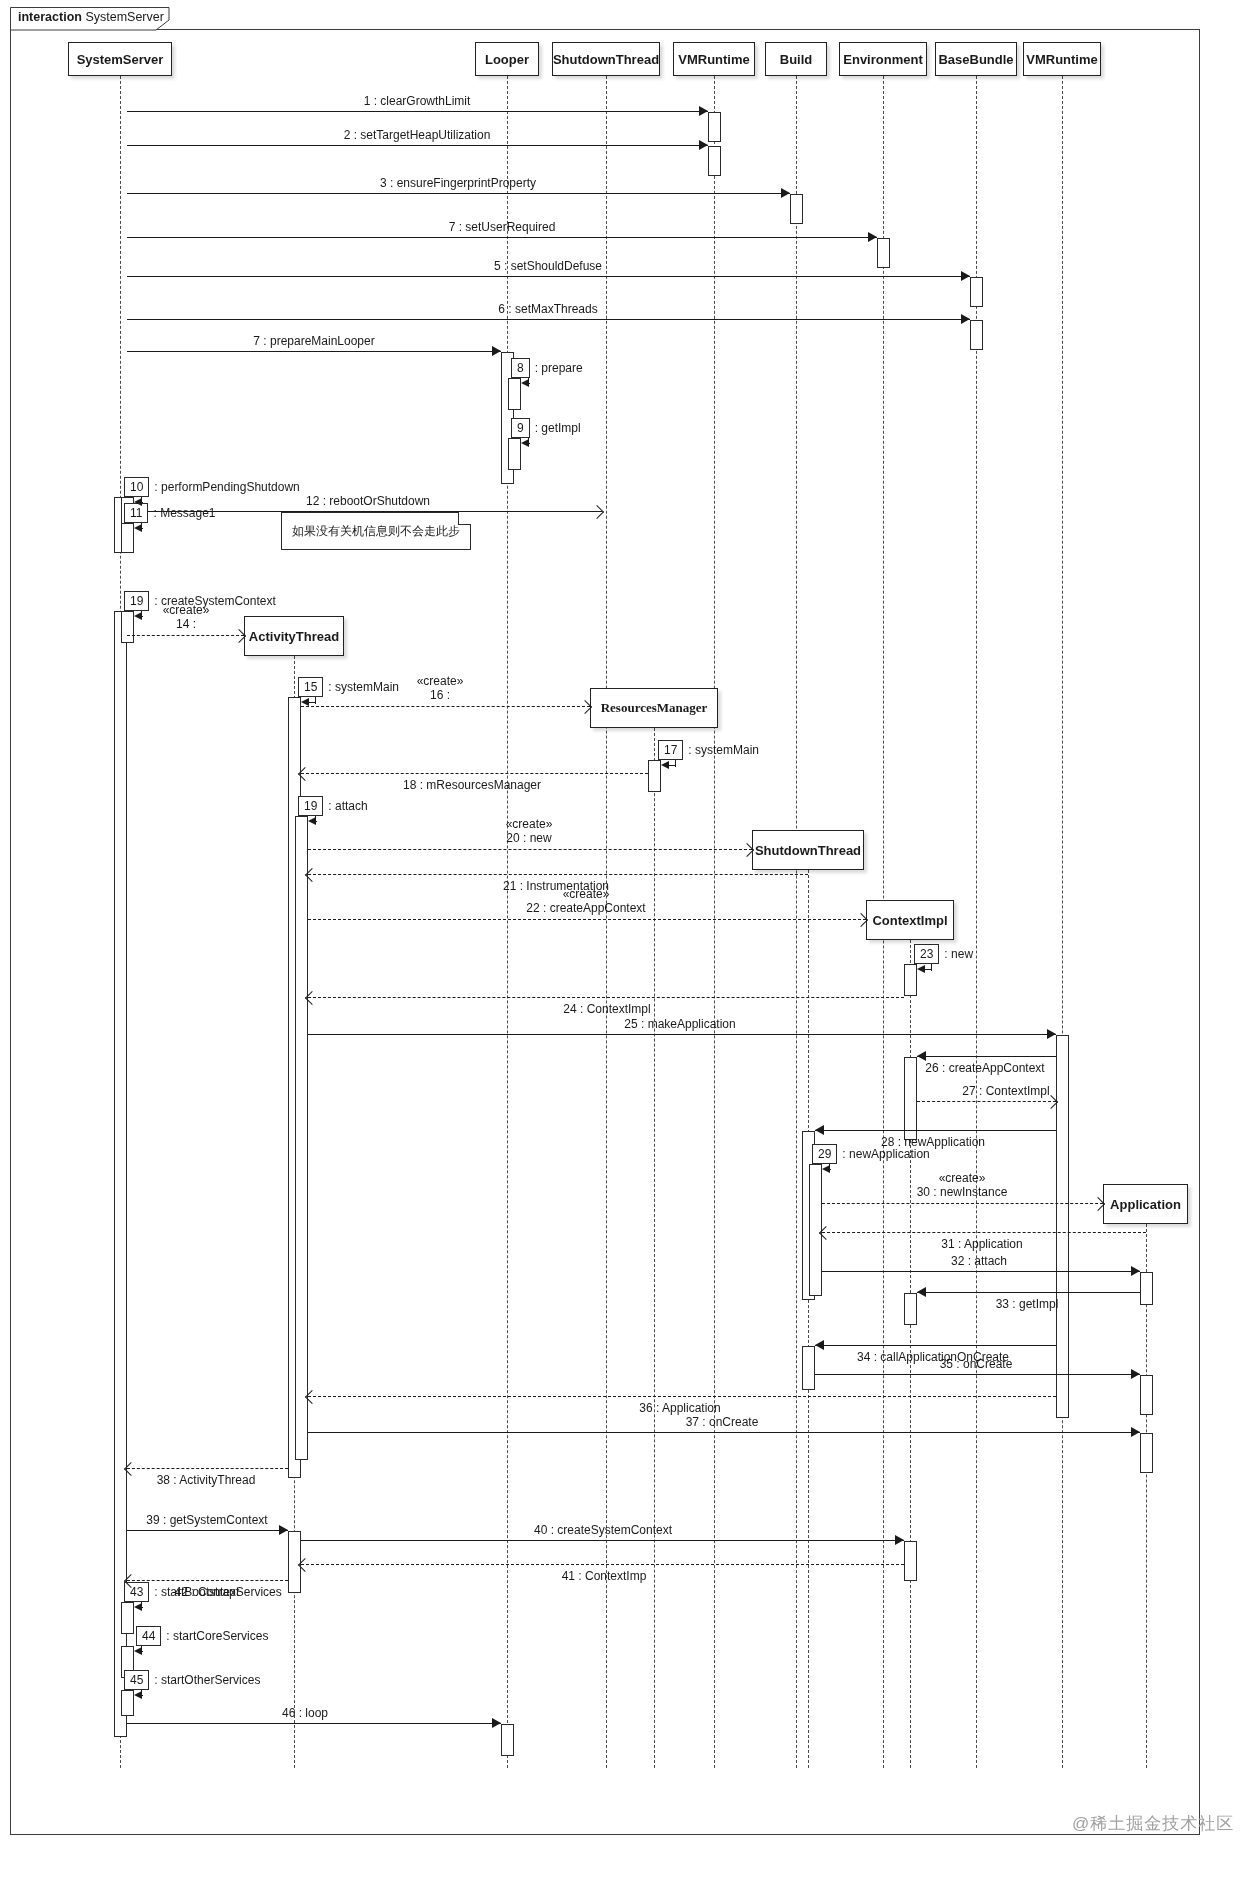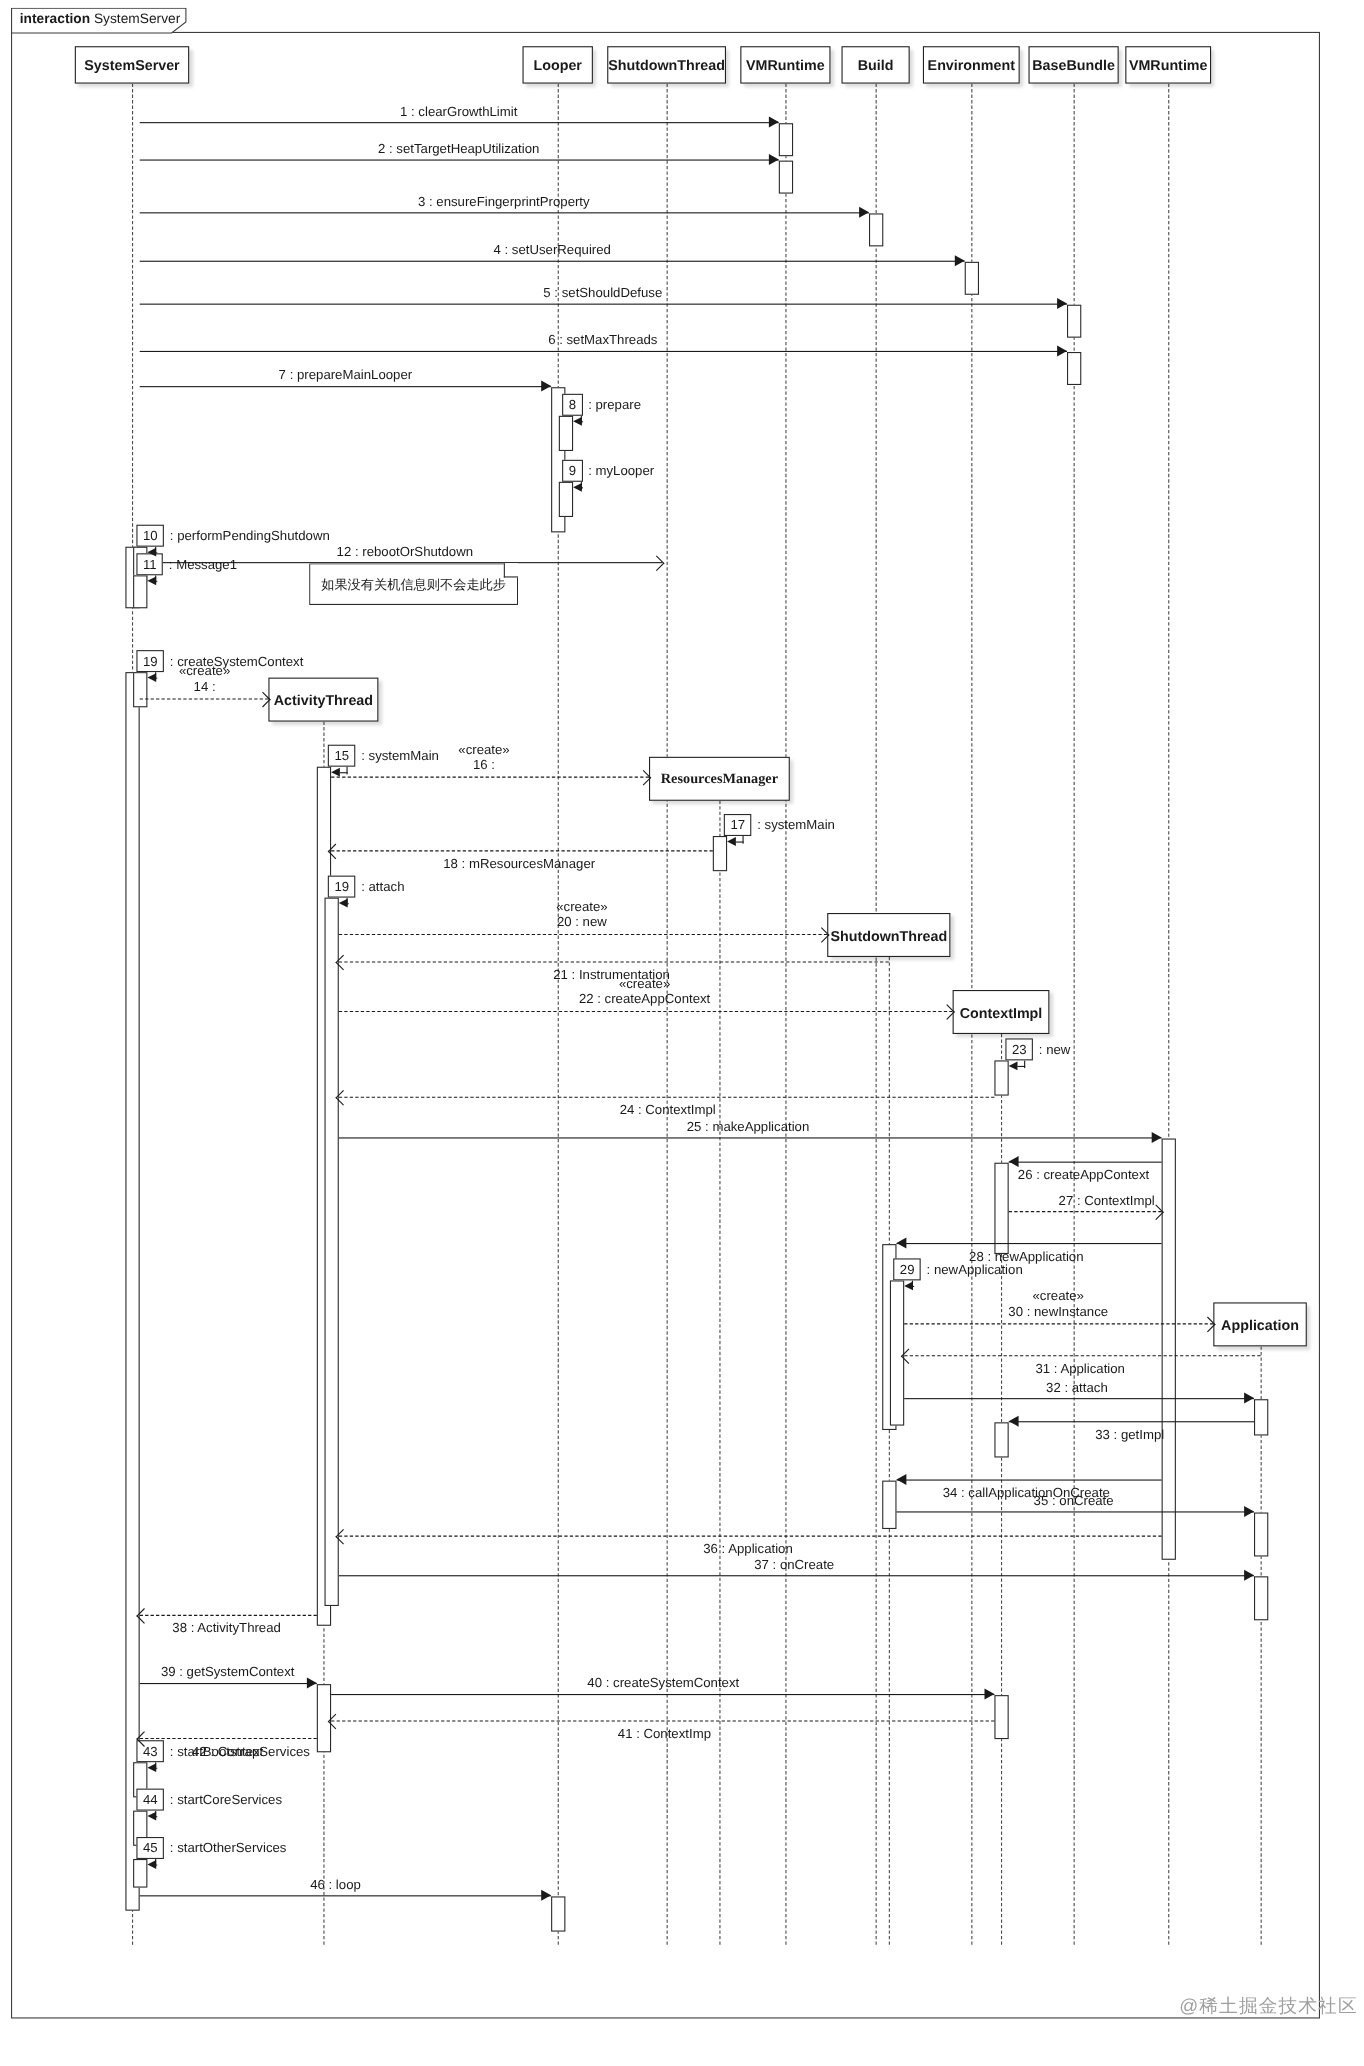--- a/index.html
+++ b/index.html
@@ -111,21 +111,21 @@
     <div class="head fr" style="left: 698.5px; top: 106.3px;"></div>
     <div class="mlabel" style="left: 417px; top: 94px;">1 : clearGrowthLimit</div>
     <div class="mline solid" style="left: 127px; top: 145px; width: 580.5px;"></div>
     <div class="head fr" style="left: 698.5px; top: 140.3px;"></div>
     <div class="mlabel" style="left: 417px; top: 128px;">2 : setTargetHeapUtilization</div>
     <div class="mline solid" style="left: 127px; top: 193px; width: 662.5px;"></div>
     <div class="head fr" style="left: 780.5px; top: 188.3px;"></div>
     <div class="mlabel" style="left: 458px; top: 176px;">3 : ensureFingerprintProperty</div>
     <div class="mline solid" style="left: 127px; top: 237px; width: 749.5px;"></div>
     <div class="head fr" style="left: 867.5px; top: 232.3px;"></div>
-    <div class="mlabel" style="left: 502px; top: 220px;">4 : setUserRequired</div>
+    <div class="mlabel" style="left: 502px; top: 220px;">7 : setUserRequired</div>
     <div class="mline solid" style="left: 127px; top: 276px; width: 842.5px;"></div>
     <div class="head fr" style="left: 960.5px; top: 271.3px;"></div>
     <div class="mlabel" style="left: 548px; top: 259px;">5 : setShouldDefuse</div>
     <div class="mline solid" style="left: 127px; top: 319px; width: 842.5px;"></div>
     <div class="head fr" style="left: 960.5px; top: 314.3px;"></div>
     <div class="mlabel" style="left: 548px; top: 302px;">6 : setMaxThreads</div>
     <div class="mline solid" style="left: 127px; top: 351px; width: 373.5px;"></div>
     <div class="head fr" style="left: 491.5px; top: 346.3px;"></div>
     <div class="mlabel" style="left: 314px; top: 334px;">7 : prepareMainLooper</div>
     <div class="mline solid" style="left: 127px; top: 511px; width: 475px;"></div>
@@ -223,21 +223,21 @@
     <div class="mlabel" style="left: 305px; top: 1706px;">46 : loop</div>
     <div class="selfwrap" style="left: 511px; top: 358px;">
       <div class="numbox">8</div>
       <div class="selftext">: prepare</div>
     </div>
     <div class="seg" style="left: 528px; top: 378px; height: 6.5px; border-left: 1.4px solid rgb(26, 26, 26);"></div>
     <div class="seg" style="left: 528.5px; top: 383.4px; width: 0.5px; border-top: 1.4px solid rgb(26, 26, 26);"></div>
     <div class="head fl" style="left: 520.5px; top: 378.7px; border-right-width: 8px; border-top-width: 4.5px; border-bottom-width: 4.5px;"></div>
     <div class="selfwrap" style="left: 511px; top: 418px;">
       <div class="numbox">9</div>
-      <div class="selftext">: myLooper</div>
+      <div class="selftext">: getImpl</div>
     </div>
     <div class="seg" style="left: 528px; top: 438px; height: 6.5px; border-left: 1.4px solid rgb(26, 26, 26);"></div>
     <div class="seg" style="left: 528.5px; top: 443.4px; width: 0.5px; border-top: 1.4px solid rgb(26, 26, 26);"></div>
     <div class="head fl" style="left: 520.5px; top: 438.7px; border-right-width: 8px; border-top-width: 4.5px; border-bottom-width: 4.5px;"></div>
     <div class="selfwrap" style="left: 124px; top: 477px;">
       <div class="numbox">10</div>
       <div class="selftext">: performPendingShutdown</div>
     </div>
     <div class="seg" style="left: 141px; top: 497px; height: 6.5px; border-left: 1.4px solid rgb(26, 26, 26);"></div>
     <div class="seg" style="left: 141.5px; top: 502.4px; width: 0.5px; border-top: 1.4px solid rgb(26, 26, 26);"></div>
@@ -291,21 +291,21 @@
     <div class="seg" style="left: 829px; top: 1164px; height: 6.5px; border-left: 1.4px solid rgb(26, 26, 26);"></div>
     <div class="seg" style="left: 829.5px; top: 1169.4px; width: 0.5px; border-top: 1.4px solid rgb(26, 26, 26);"></div>
     <div class="head fl" style="left: 821.5px; top: 1164.7px; border-right-width: 8px; border-top-width: 4.5px; border-bottom-width: 4.5px;"></div>
     <div class="selfwrap" style="left: 124px; top: 1582px;">
       <div class="numbox">43</div>
       <div class="selftext">: startBootstrapServices</div>
     </div>
     <div class="seg" style="left: 141px; top: 1602px; height: 6.5px; border-left: 1.4px solid rgb(26, 26, 26);"></div>
     <div class="seg" style="left: 141.5px; top: 1607.4px; width: 0.5px; border-top: 1.4px solid rgb(26, 26, 26);"></div>
     <div class="head fl" style="left: 133.5px; top: 1602.7px; border-right-width: 8px; border-top-width: 4.5px; border-bottom-width: 4.5px;"></div>
-    <div class="selfwrap" style="left: 124px; top: 1626px;">
+    <div class="selfwrap" style="left: 136px; top: 1626px;">
       <div class="numbox">44</div>
       <div class="selftext">: startCoreServices</div>
     </div>
     <div class="seg" style="left: 141px; top: 1646px; height: 6.5px; border-left: 1.4px solid rgb(26, 26, 26);"></div>
     <div class="seg" style="left: 141.5px; top: 1651.4px; width: 0.5px; border-top: 1.4px solid rgb(26, 26, 26);"></div>
     <div class="head fl" style="left: 133.5px; top: 1646.7px; border-right-width: 8px; border-top-width: 4.5px; border-bottom-width: 4.5px;"></div>
     <div class="selfwrap" style="left: 124px; top: 1670px;">
       <div class="numbox">45</div>
       <div class="selftext">: startOtherServices</div>
     </div>

